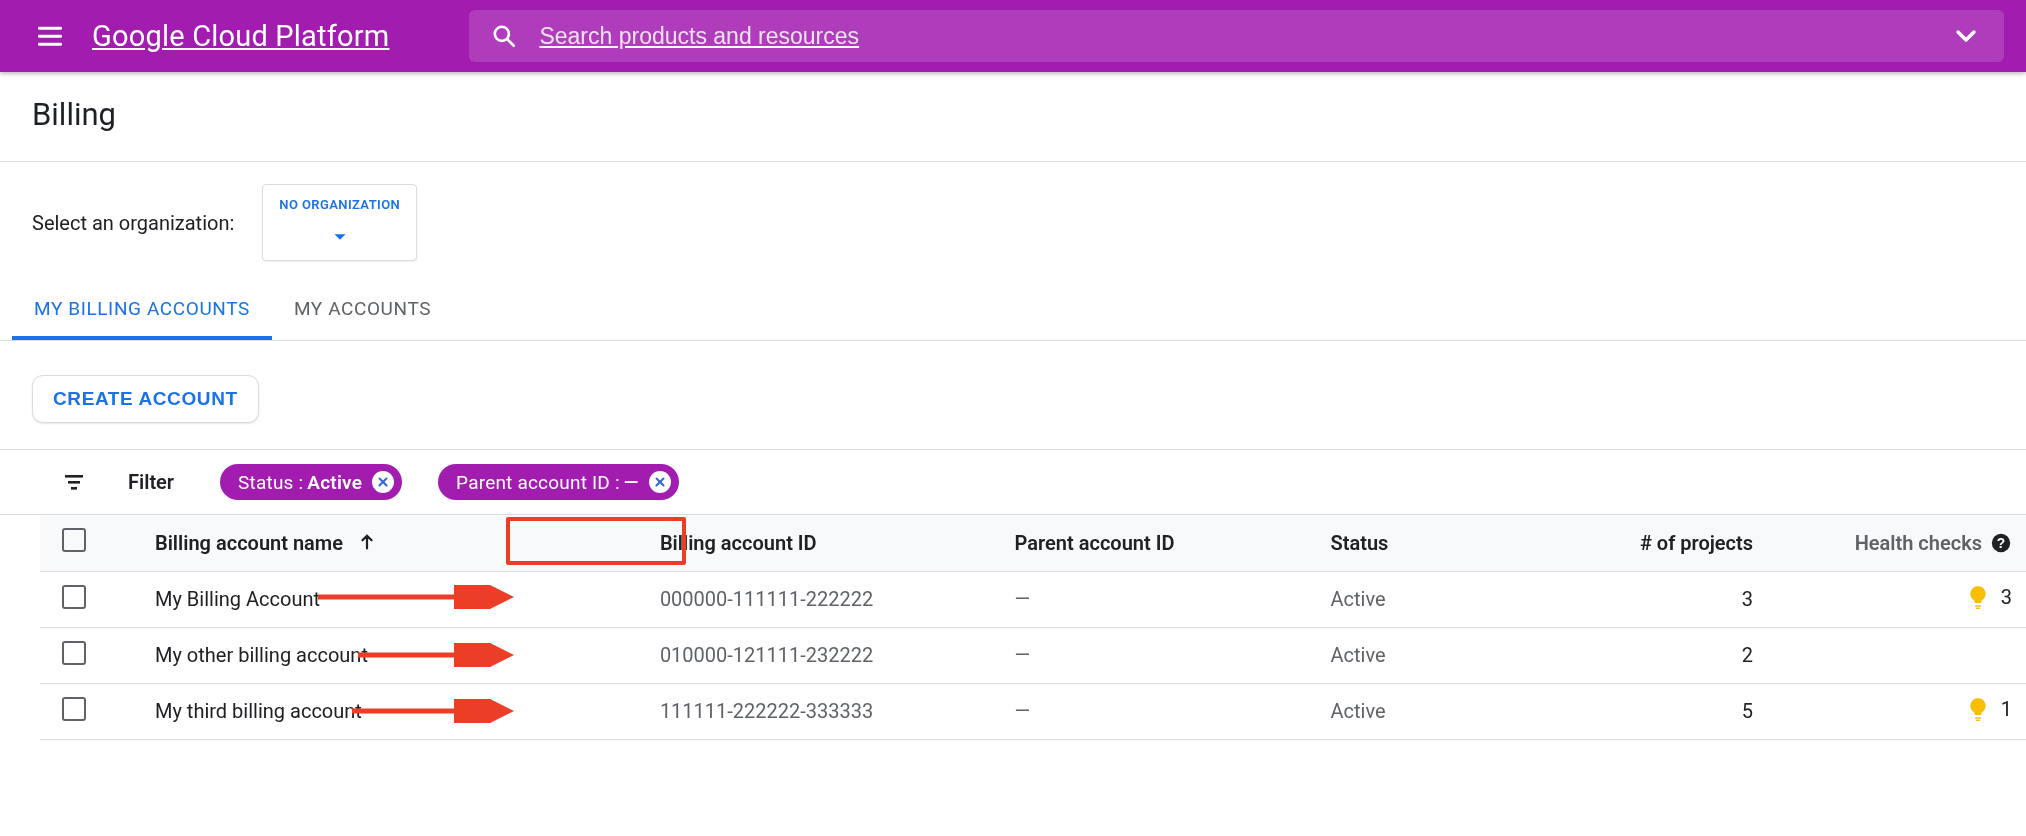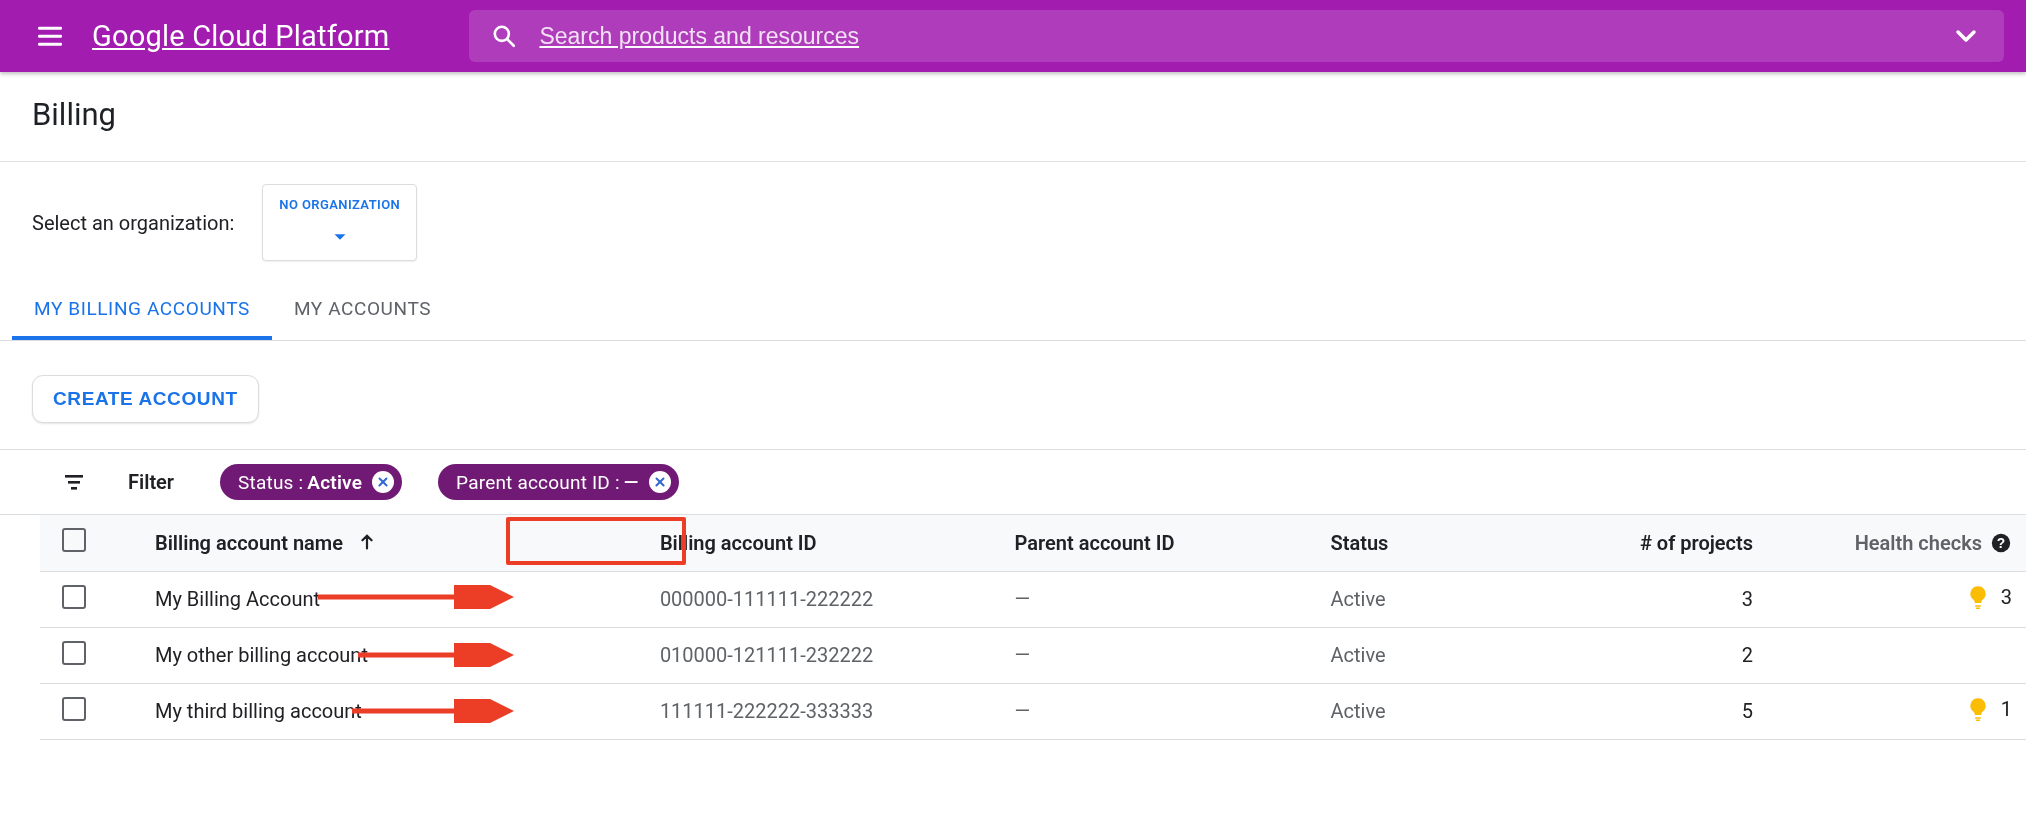--- a/index.html
+++ b/index.html
@@ -125,21 +125,21 @@
   .filter-bar {
     display: flex; align-items: center;
     padding: 14px 0 14px 62px;
     gap: 36px;
     border-bottom: 1px solid #dadce0;
   }
   .filter-icon { width: 24px; height: 24px; }
   .filter-label { font-size: 20px; font-weight: 600; margin-left: 6px; margin-right: 10px; }
   .chip {
     display: inline-flex; align-items: center;
-    background: #701a75;
+    background: #a21caf;
     color: #fff;
     font-size: 19px;
     height: 36px;
     border-radius: 18px;
     padding: 0 8px 0 18px;
     cursor: pointer;
     font-weight: 400;
     letter-spacing: .2px;
     white-space: nowrap;
   }

